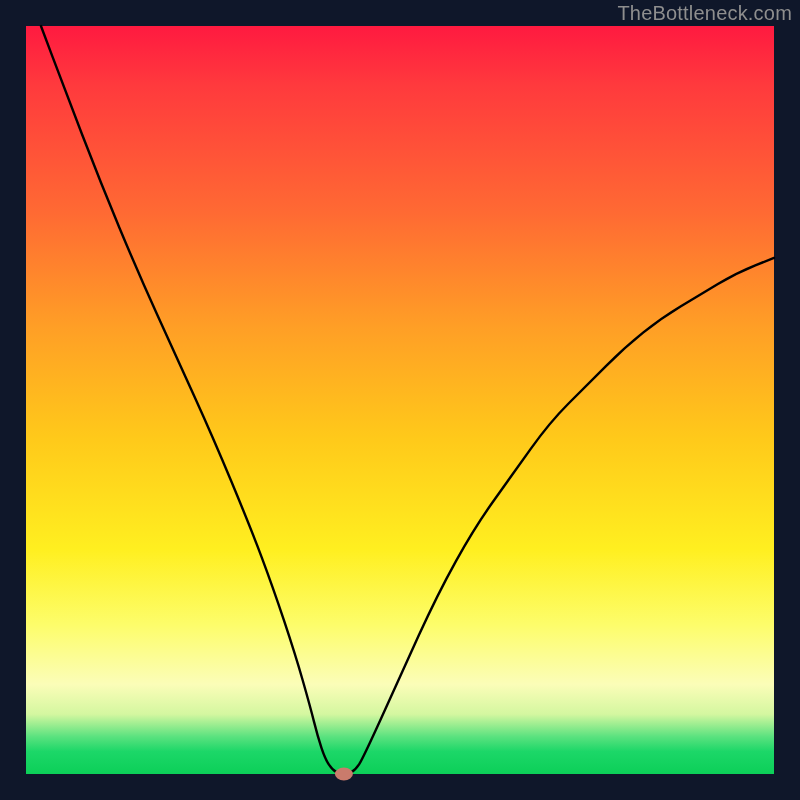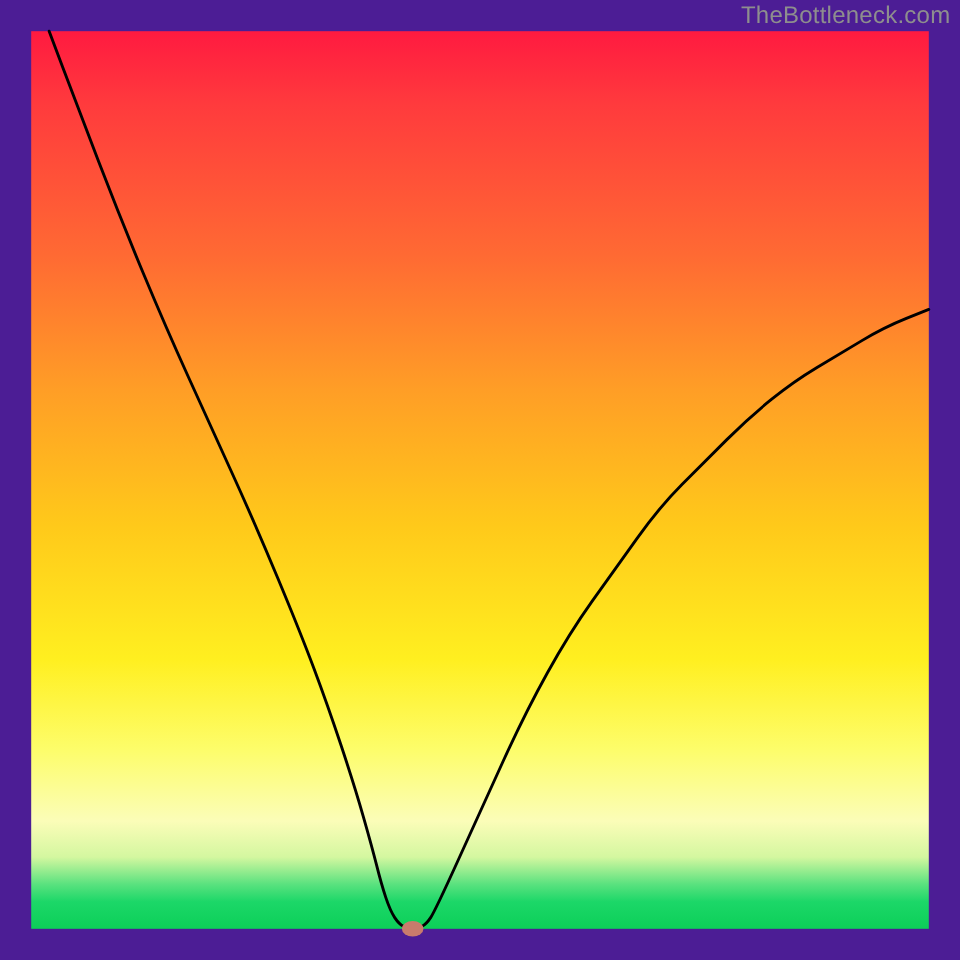--- a/index.html
+++ b/index.html
@@ -8,21 +8,21 @@
     width: 800px;
     height: 800px;
     background: #000;
     overflow: hidden;
     font-family: Arial, Helvetica, sans-serif;
   }
   .outer {
     position: relative;
     width: 800px;
     height: 800px;
-    background: #4c1d95;
+    background: #0f172a;
   }
   .plot-area {
     position: absolute;
     left: 26px;
     top: 26px;
     width: 748px;
     height: 748px;
     
     background: linear-gradient(
       to bottom,

